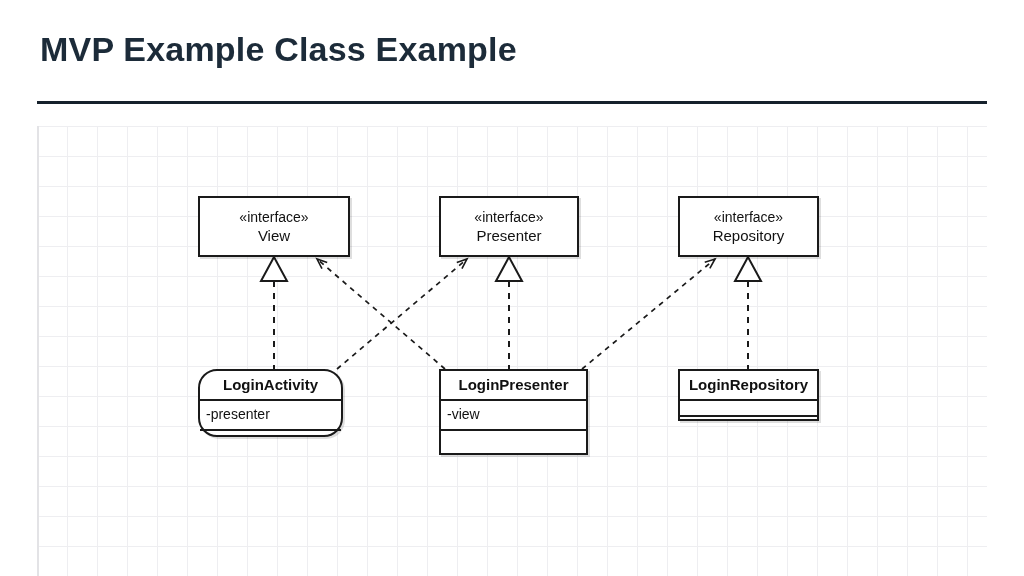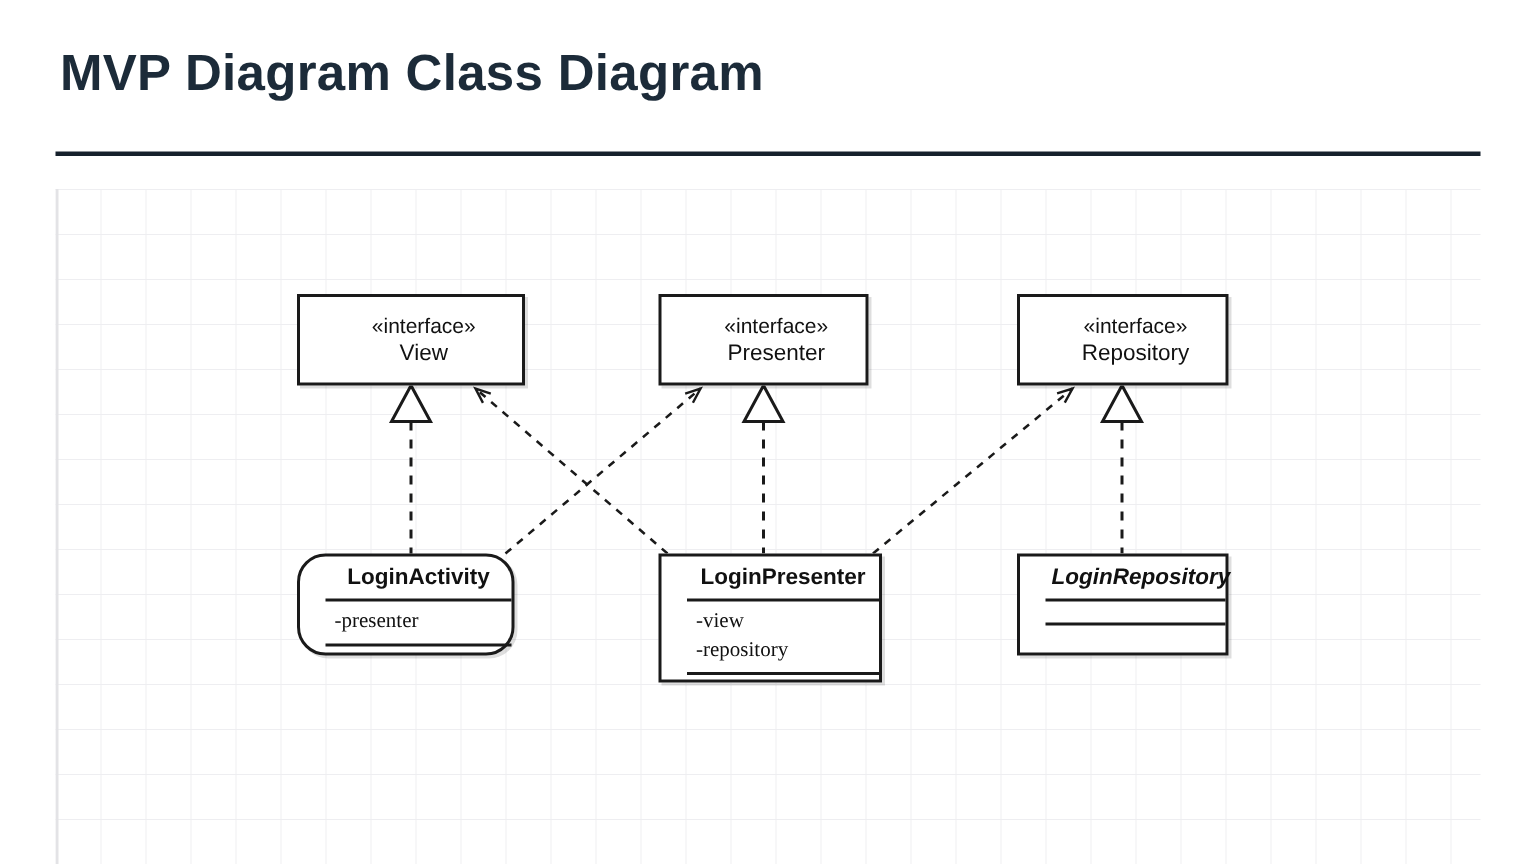--- a/index.html
+++ b/index.html
@@ -69,21 +69,20 @@
     pointer-events: none;
   }
 
   
   .uml-box {
     position: absolute;
     background: #ffffff;
     border: 2px solid #1a1a1a;
     box-sizing: border-box;
     box-shadow: 2px 2px 0 rgba(0,0,0,0.13);
-    padding-left: 17px;
   }
   .iface-box {
     display: flex;
     flex-direction: column;
     align-items: center;
     justify-content: center;
   }
   .iface-stereotype {
     font-size: 14px;
     color: #111111;
@@ -106,43 +105,43 @@
     box-sizing: border-box;
   }
   .class-attrs-cell {
     font-size: 14px;
     color: #111111;
     padding: 4px 6px 5px 6px;
     border-bottom: 2px solid #1a1a1a;
     box-sizing: border-box;
     line-height: 19px;
   }
-  .class-attrs-cell div { white-space: nowrap; font-family: Liberation Serif, serif; }
+  .class-attrs-cell div { white-space: nowrap; }
   .class-ops-cell {
     box-sizing: border-box;
   }
 
   
   #iface-view        { left: 161px; top:  70px; width: 152px; height: 61px; }
   #iface-presenter   { left: 402px; top:  70px; width: 140px; height: 61px; }
   #iface-repository  { left: 641px; top:  70px; width: 141px; height: 61px; }
 
   #class-loginactivity   { left: 161px; top: 243px; width: 145px; height: 68px; border-radius: 19px; }
   #class-loginpresenter  { left: 402px; top: 243px; width: 149px; height: 86px; }
-  #class-loginrepository { left: 641px; top: 243px; width: 141px; height: 68px; font-style: italic; }
+  #class-loginrepository { left: 641px; top: 243px; width: 141px; height: 52px; }
 
   #class-loginactivity   .class-ops-cell { height: 12px; }
   #class-loginpresenter  .class-ops-cell { height: 12px; }
   #class-loginrepository .class-attrs-cell { height: 16px; padding: 0; }
   #class-loginrepository .class-ops-cell { height: 24px; }
 </style>
 </head>
 <body>
 
-<div id="slide-title">MVP Diagram Class Diagram</div>
+<div id="slide-title">MVP Example Class Example</div>
 <div id="title-rule"></div>
 
 <div id="diagram-canvas">
 
   <div id="canvas-left-edge"></div>
 
   <svg id="connector-layer" viewBox="0 0 950 450" width="950" height="450">
 
     
     <g>
@@ -198,21 +197,20 @@
     <div class="class-attrs-cell">
       <div>-presenter</div>
     </div>
     <div class="class-ops-cell"></div>
   </div>
 
   <div class="uml-box" id="class-loginpresenter">
     <div class="class-name-cell">LoginPresenter</div>
     <div class="class-attrs-cell">
       <div>-view</div>
-      <div>-repository</div>
     </div>
     <div class="class-ops-cell"></div>
   </div>
 
   <div class="uml-box" id="class-loginrepository">
     <div class="class-name-cell">LoginRepository</div>
     <div class="class-attrs-cell"></div>
     <div class="class-ops-cell"></div>
   </div>
 

